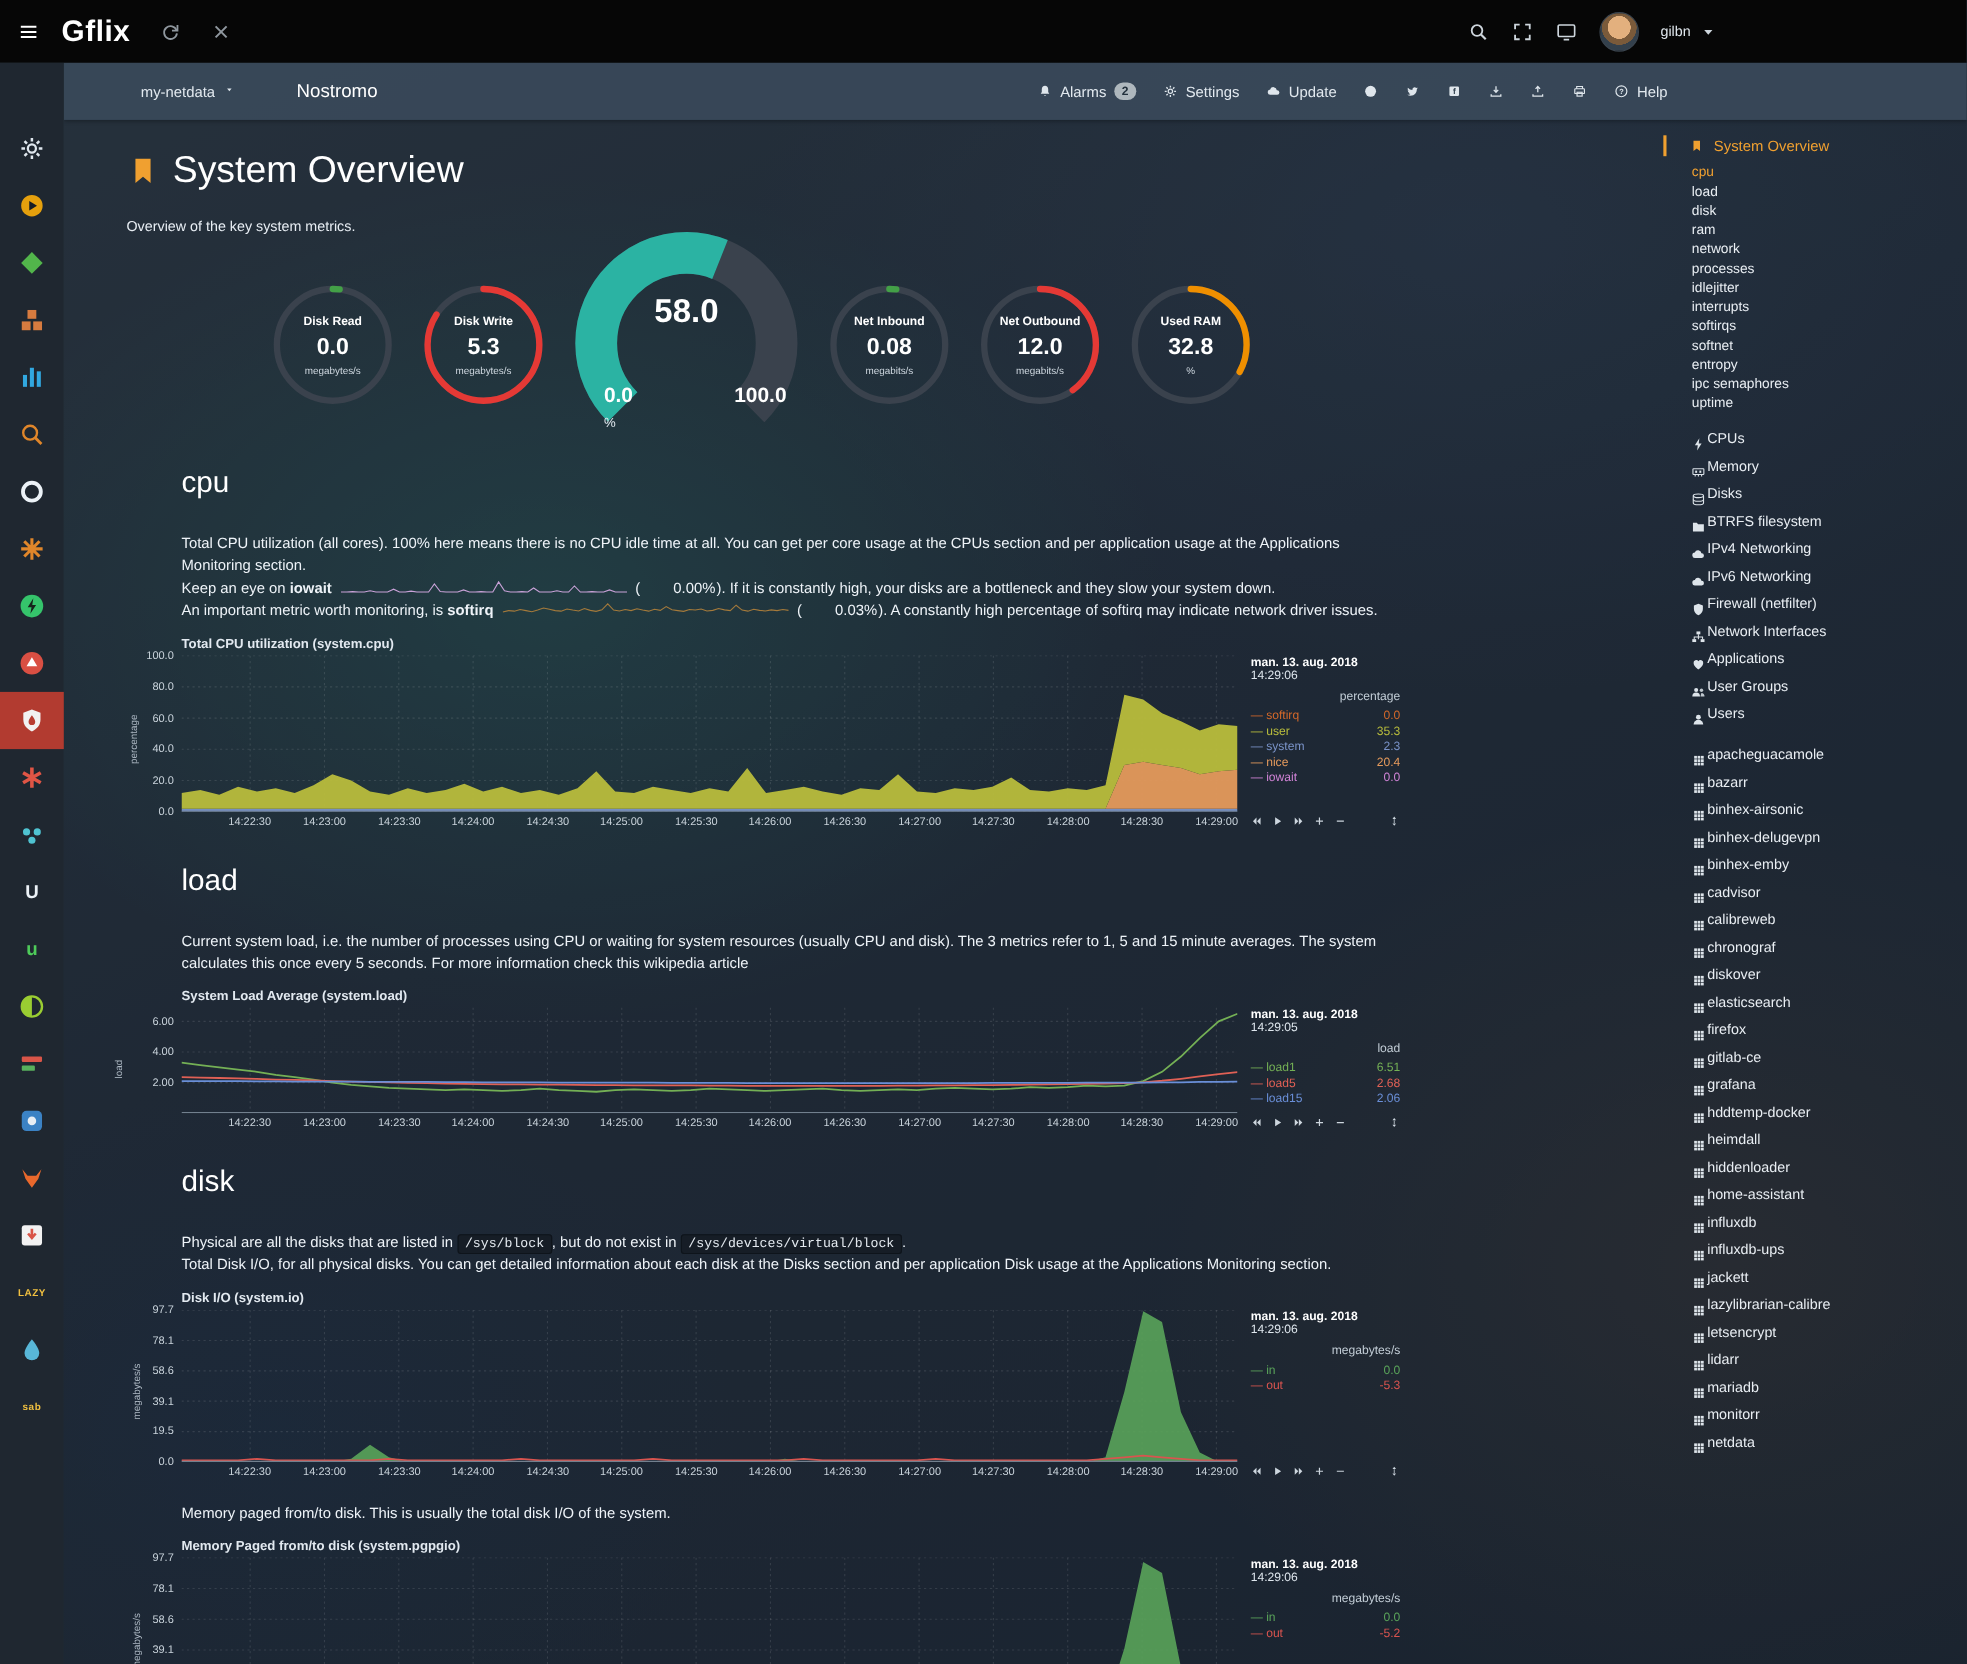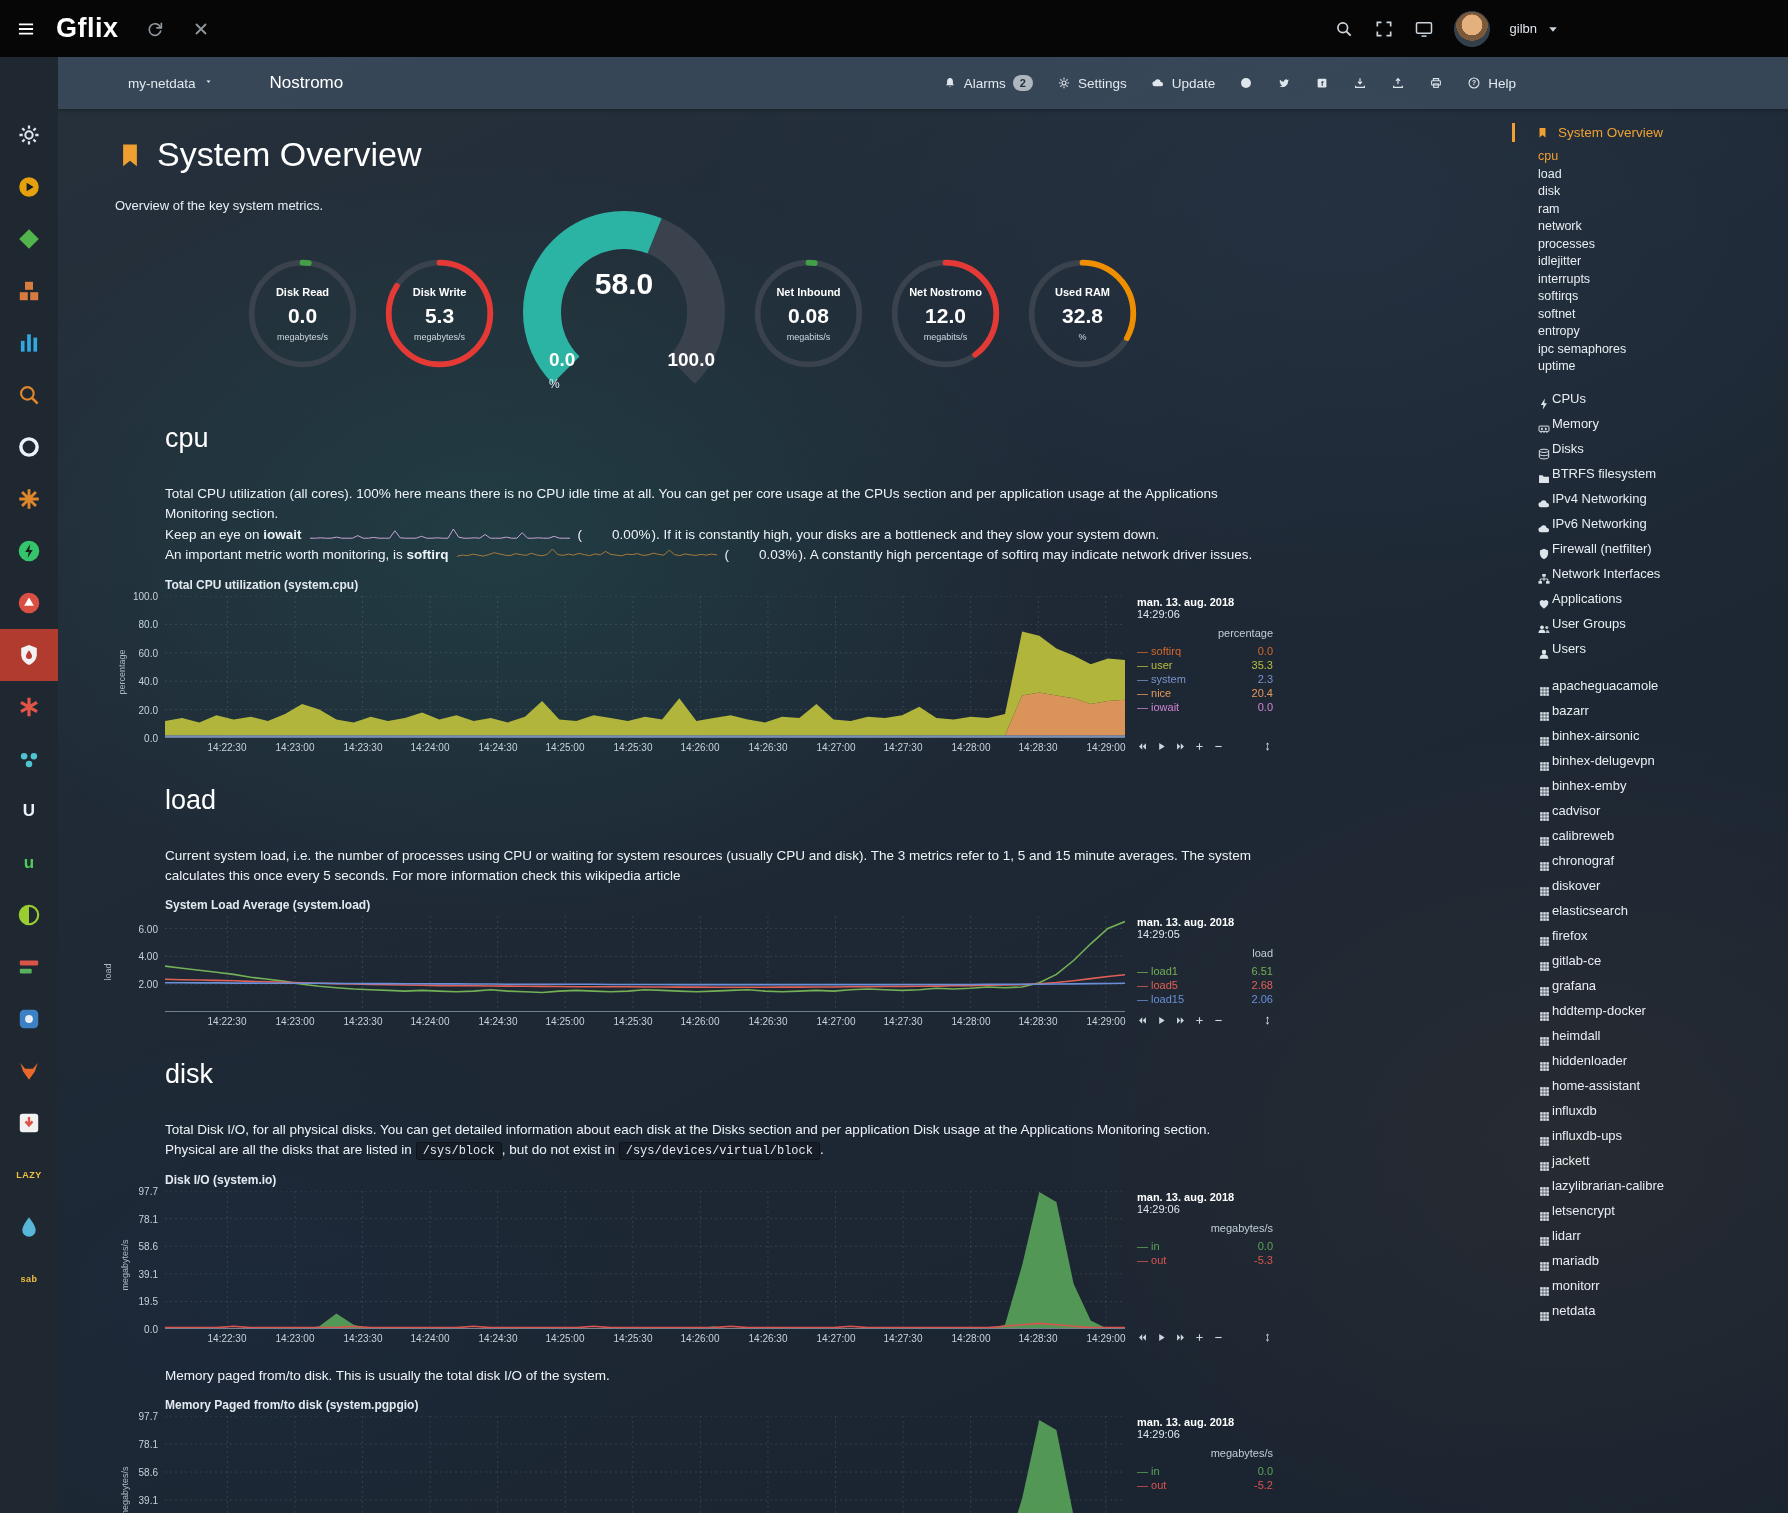--- a/index.html
+++ b/index.html
@@ -466,21 +466,21 @@
          <div class="g-value">0.08</div>
          <div class="g-unit">megabits/s</div>
        </div>
             </div>
             <div class="gauge">
               <svg class="g-svg" viewBox="0 0 120 120">
          <circle cx="60" cy="60" r="53" fill="none" stroke="#3a424d" stroke-width="6"></circle>
          <circle cx="60" cy="60" r="53" fill="none" stroke="#e53935" stroke-width="6" stroke-linecap="round" stroke-dasharray="133.20352851220724 333.0088212805181" transform="rotate(-90 60 60)"></circle>
        </svg>
        <div class="g-inner">
-         <div class="g-title">Net Nostromo</div>
+         <div class="g-title">Net Outbound</div>
          <div class="g-value">12.0</div>
          <div class="g-unit">megabits/s</div>
        </div>
             </div>
             <div class="gauge">
               <svg class="g-svg" viewBox="0 0 120 120">
          <circle cx="60" cy="60" r="53" fill="none" stroke="#3a424d" stroke-width="6"></circle>
          <circle cx="60" cy="60" r="53" fill="none" stroke="#ef8f00" stroke-width="6" stroke-linecap="round" stroke-dasharray="109.89291102257097 333.0088212805181" transform="rotate(-90 60 60)"></circle>
        </svg>
        <div class="g-inner">
@@ -726,24 +726,24 @@
                       </svg>
                     </span>
         </div>
       </div>
     </div>
             </div>
         </section>
 
         <section class="section">
           <h2 class="sec-heading">disk</h2>
-          <p class="sec-text">Total Disk I/O, for all physical disks. You can get detailed information about each disk at the Disks section and per application Disk usage at the Applications Monitoring section.</p>
           <p class="sec-text">
             <span>Physical are all the disks that are listed in </span><code>/sys/block</code><span>, but do not exist in </span><code>/sys/devices/virtual/block</code><span>.</span>
           </p>
+          <p class="sec-text">Total Disk I/O, for all physical disks. You can get detailed information about each disk at the Disks section and per application Disk usage at the Applications Monitoring section.</p>
           <div class="chart">
               <div class="ch-title">Disk I/O (system.io)</div>
     <div class="ch-body">
       <div class="ch-plot" style="height:155px">
         <div class="ch-ylabel">megabytes/s</div>
         <div class="ch-ytick" style="top:-5px">97.7</div>
                   <div class="ch-ytick" style="top:23px">78.1</div>
                   <div class="ch-ytick" style="top:50px">58.6</div>
                   <div class="ch-ytick" style="top:78px">39.1</div>
                   <div class="ch-ytick" style="top:105px">19.5</div>

